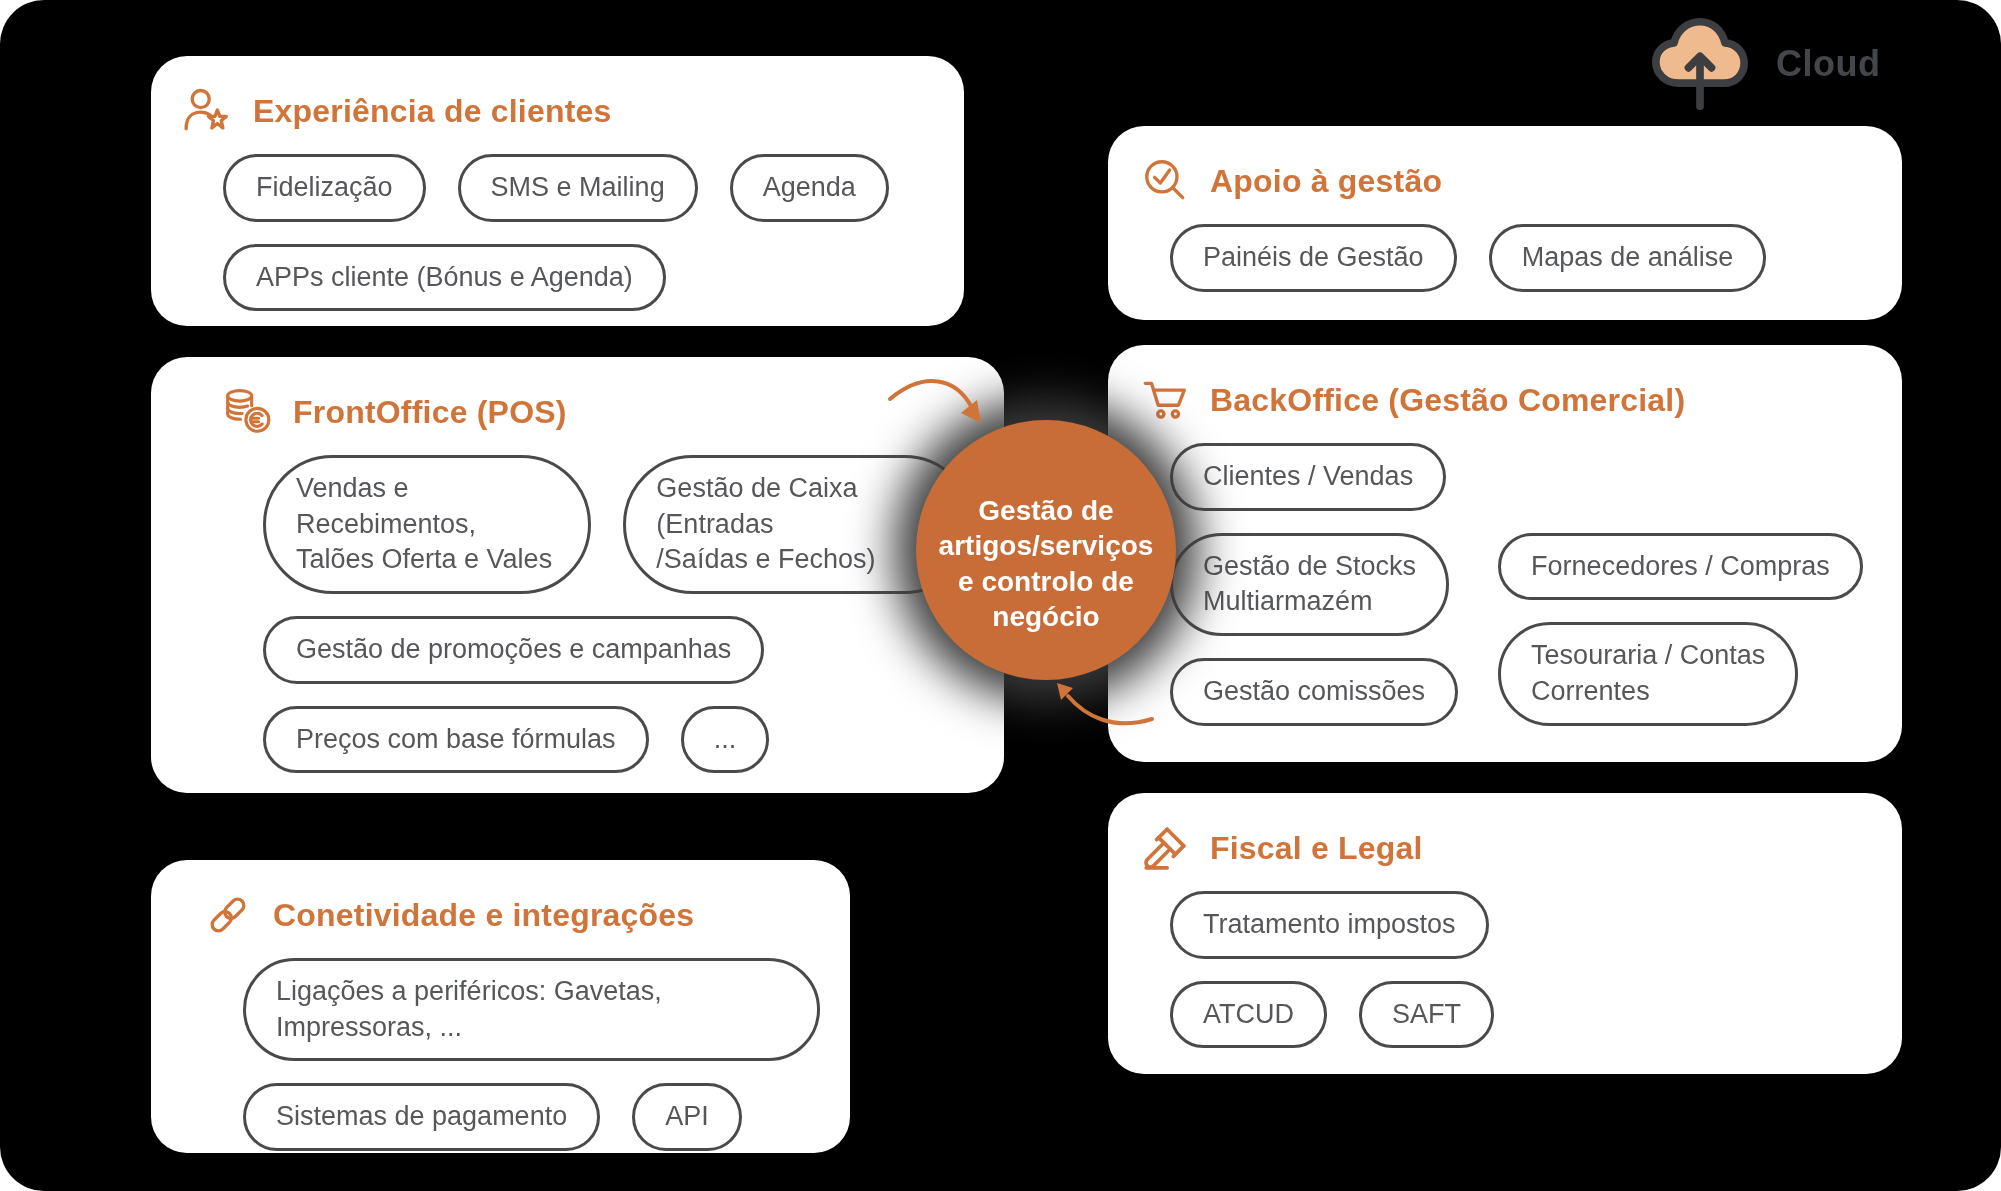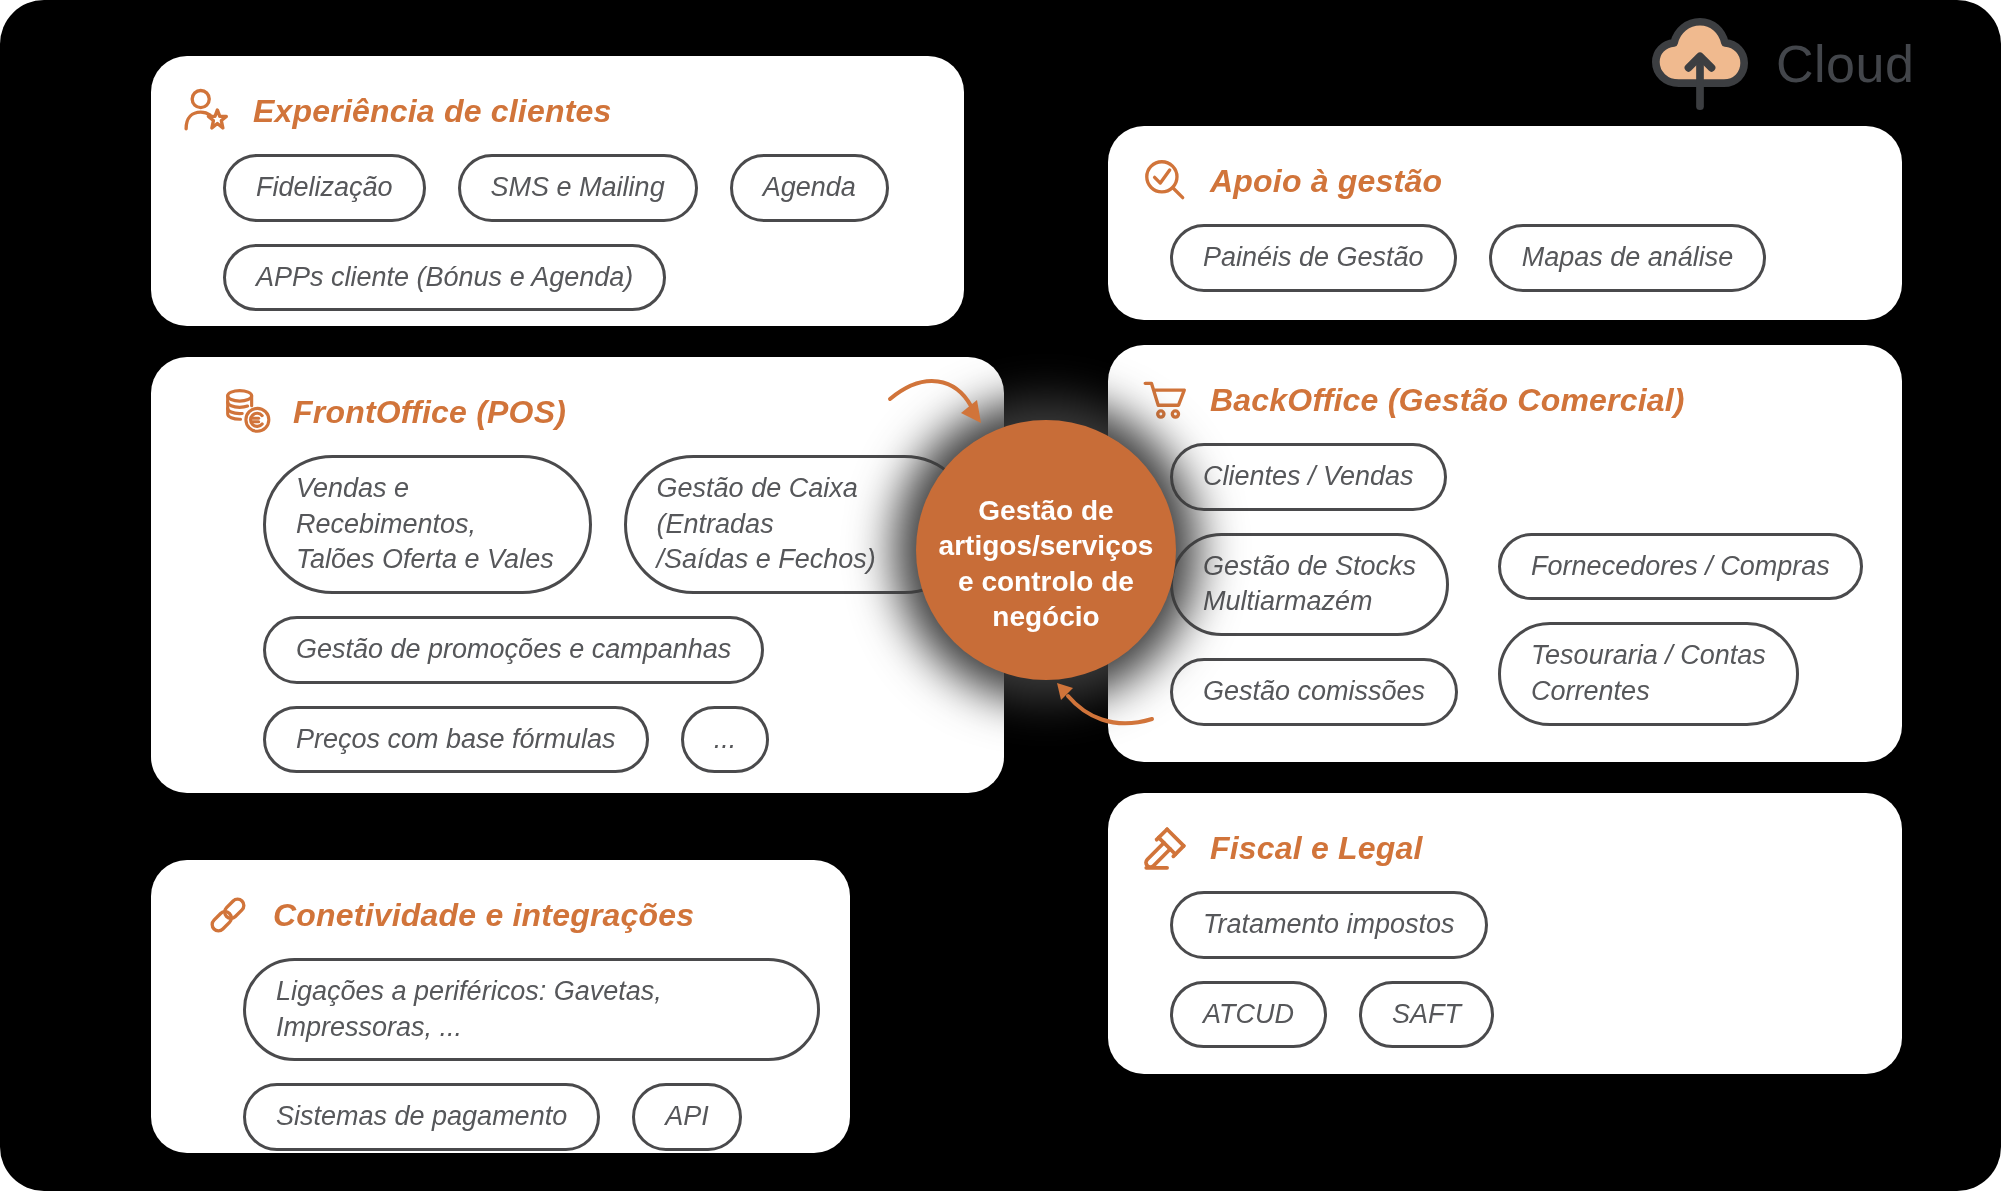--- a/index.html
+++ b/index.html
@@ -1,21 +1,21 @@
 <!DOCTYPE html>
 <html style="--bg: #000000; --card-bg: #FFFFFF; --accent: #D1743A; --circle: #C86D38; --halo: #3A3A3A; --pill-border: #4A4A4C; --pill-text: #56575A; --logo-text: #43464B; --cloud-fill: #F0BA8F; --cloud-stroke: #3C3E41;"><head>
 <meta charset="utf-8">
 <style>
   html,body{margin:0;padding:0;background:#fff;}
   .stage{
     position:relative;width:2001px;height:1191px;background:var(--bg);
     border-radius:44px;overflow:hidden;
     font-family:"Liberation Sans","DejaVu Sans",sans-serif;
   }
-  .card{position:absolute;background:var(--card-bg);border-radius:36px;z-index:1;font-style:italic;}
+  .card{position:absolute;background:var(--card-bg);border-radius:36px;z-index:1;}
   #card-experiencia{left:151px;top:56px;width:813px;height:270px;}
   #card-apoio{left:1108px;top:126px;width:794px;height:194px;}
   #card-frontoffice{left:151px;top:357px;width:813px;height:436px;padding-left:40px;}
   #card-backoffice{left:1108px;top:345px;width:794px;height:417px;}
   #card-conetividade{left:151px;top:860px;width:679px;height:293px;padding-left:20px;}
   #card-fiscal{left:1108px;top:793px;width:794px;height:281px;}
 
   .card-header{display:flex;align-items:center;gap:20px;padding:30px 0 0 32px;}
   .card-header .icon{width:50px;height:50px;flex:0 0 auto;}
   .card-header .icon svg{width:100%;height:100%;display:block;}
@@ -43,21 +43,21 @@
     color:#fff;font-weight:bold;font-size:28px;line-height:1.26;white-space:pre-line;margin-top:27px;
   }
   .arrows{position:absolute;left:0;top:0;width:2001px;height:1191px;z-index:6;pointer-events:none;}
   .arrows path{stroke:var(--accent);stroke-width:4;fill:none;stroke-linecap:round;}
   .arrows polygon{fill:var(--accent);stroke:none;}
 
   .logo{position:absolute;left:1648px;top:16px;display:flex;align-items:center;gap:24px;z-index:2;}
   .logo .cloud-svg{width:104px;height:96px;}
   .cloud-body{fill:var(--cloud-fill);stroke:var(--cloud-stroke);stroke-width:8;stroke-linejoin:round;}
   .cloud-arrow{fill:none;stroke:var(--cloud-stroke);stroke-width:8;stroke-linecap:round;stroke-linejoin:round;}
-  .logo-label{font-size:52px;font-weight:normal;color:var(--logo-text);letter-spacing:.5px;}
+  .logo-label{font-size:36px;font-weight:bold;color:var(--logo-text);letter-spacing:.5px;}
 </style>
 </head>
 <body>
 
 <div class="stage">
 
   <section class="card" id="card-experiencia">
     <div class="card-header">
       <span class="icon">
         <svg viewBox="0 0 48 48" stroke-width="3.2">

